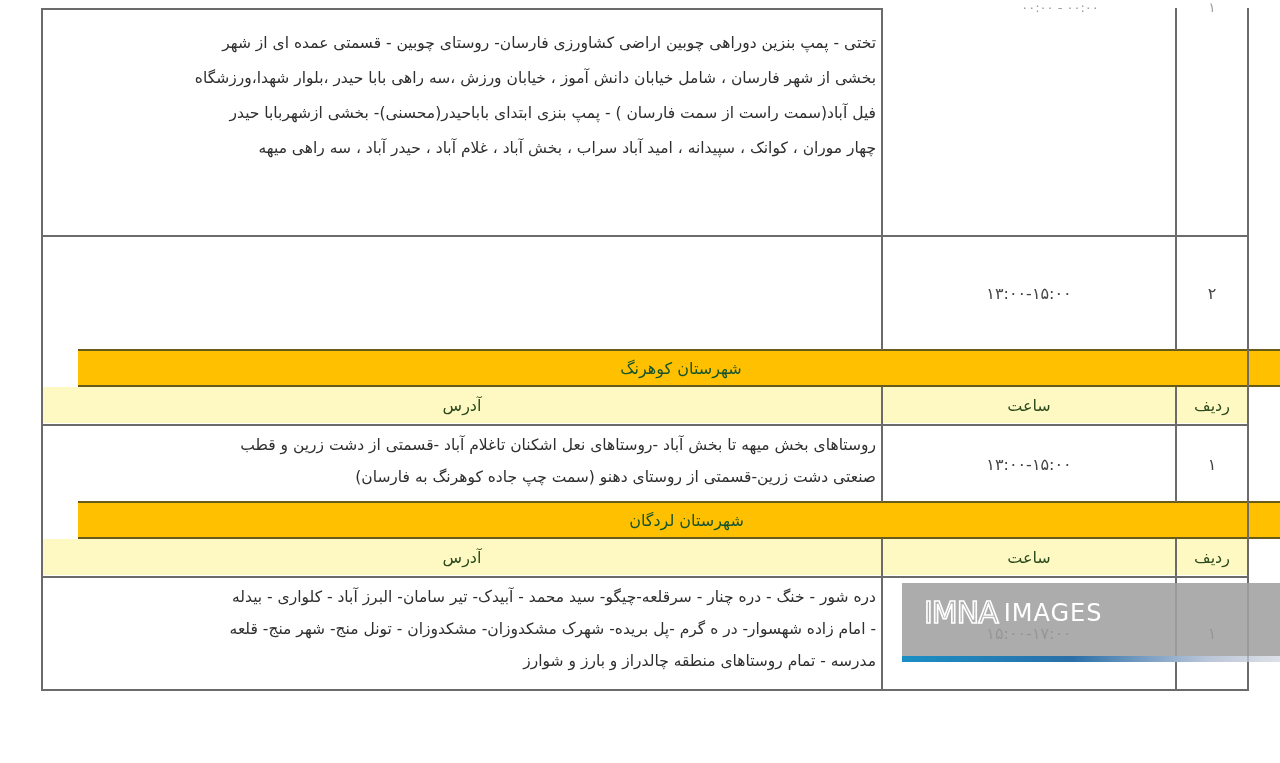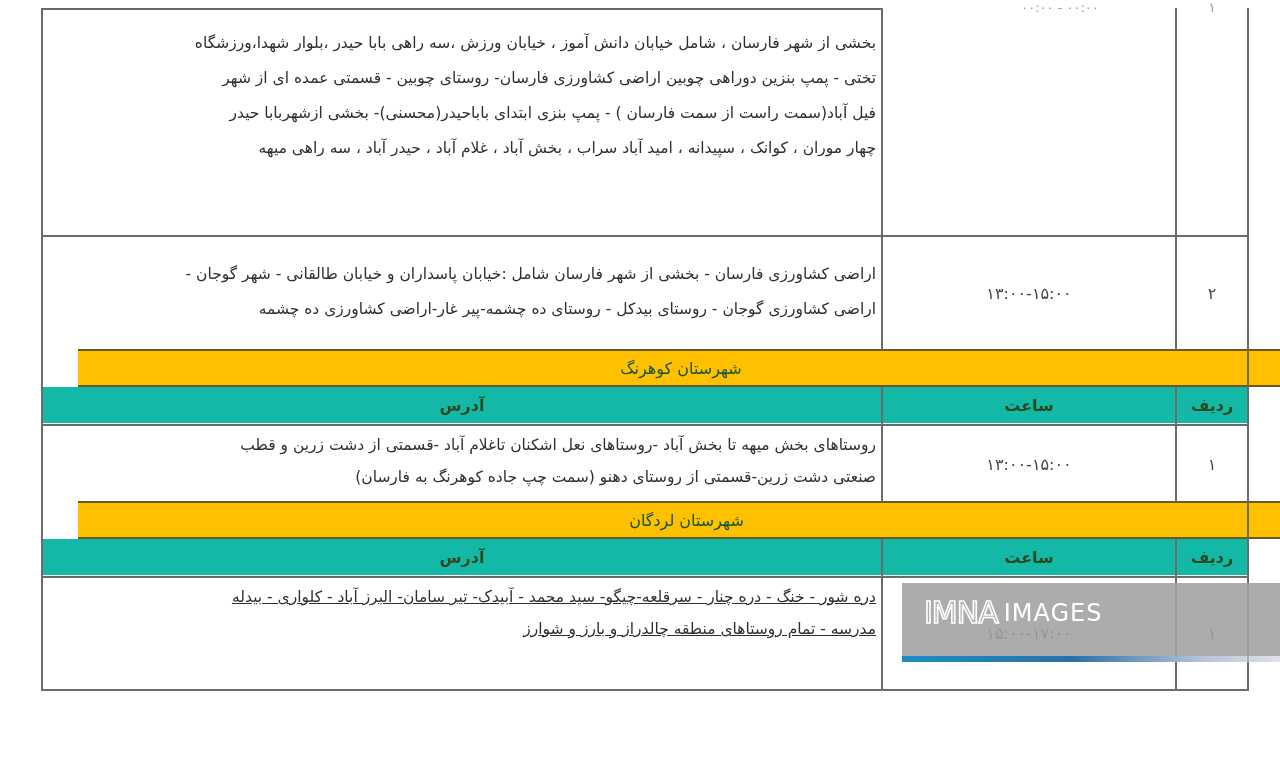--- a/index.html
+++ b/index.html
@@ -17,21 +17,21 @@
   .addr-sm { line-height: 32px; }
   .cell-center {
     display: flex; align-items: center; justify-content: center;
     font-size: 16px; color: #444; direction: rtl;
   }
   .county {
     background: #ffc000; display: flex; align-items: center; justify-content: center;
     direction: rtl; font-size: 16px; color: #14532d; margin-left: 36px;
   }
   .county-border { border-top: 2px solid #6a5a1a; border-bottom: 2px solid #6a5a1a; }
-  .hdr { background: #14b8a6; display: flex; align-items: center; justify-content: center; direction: rtl; font-size: 16px; color: #2b4a1e; font-weight: bold; }
+  .hdr { background: #fef9c3; display: flex; align-items: center; justify-content: center; direction: rtl; font-size: 16px; color: #2b4a1e; }
   .faint { color: #9a9a9a; font-size: 13px; letter-spacing: 6px; }
   .wm {
     background: rgba(160,160,160,0.88);
   }
   .wm-bar {
     height: 6px; background: linear-gradient(90deg, #1a8fc4 0%, #2a6fa8 45%, #b8c4d8 80%, rgba(200,205,215,0.6) 100%);
   }
   .wm-logo {
     font-family: "DejaVu Sans", sans-serif; font-weight: normal; font-size: 30px; color: transparent;
     -webkit-text-stroke: 1.6px #ffffff; letter-spacing: -1px;
@@ -39,32 +39,28 @@
   .wm-images { font-family: "DejaVu Sans", sans-serif; font-size: 24px; color: #ffffff; letter-spacing: 1px; }
 </style>
 </head>
 <body>
 
 <div class="abs faint" style="left:960px; top:0px; width:200px; height:14px; text-align:center;">۰۰:۰۰ - ۰۰:۰۰</div>
 <div class="abs faint" style="left:1176px; top:0px; width:72px; height:14px; text-align:center;">۱</div>
 
 <div class="abs" style="left:42px; top:8px; width:840px; height:228px;">
   <div class="abs addr" style="right:6px; top:18px; width:830px;">
+    <div>تختی - پمپ بنزین دوراهی چوبین اراضی کشاورزی  فارسان- روستای چوبین - قسمتی عمده ای از شهر</div>
     <div>بخشی از شهر فارسان ، شامل خیابان دانش آموز ، خیابان ورزش ،سه راهی بابا حیدر ،بلوار شهدا،ورزشگاه</div>
-    <div>تختی - پمپ بنزین دوراهی چوبین اراضی کشاورزی  فارسان- روستای چوبین - قسمتی عمده ای از شهر</div>
     <div>فیل آباد(سمت راست  از سمت فارسان ) - پمپ بنزی ابتدای باباحیدر(محسنی)- بخشی ازشهربابا حیدر</div>
     <div>چهار موران ، کوانک ، سپیدانه ، امید آباد سراب ، بخش آباد ، غلام آباد ، حیدر آباد ، سه راهی میهه</div>
   </div>
 </div>
 
 <div class="abs" style="left:42px; top:237px; width:1206px; height:113px;">
-  <div class="abs addr" style="right:372px; top:20px; width:830px;">
-    <div>اراضی کشاورزی  فارسان - بخشی از شهر فارسان شامل :خیابان پاسداران و خیابان  طالقانی - شهر گوجان -</div>
-    <div>اراضی کشاورزی گوجان   - روستای بیدکل - روستای ده  چشمه-پیر غار-اراضی کشاورزی ده چشمه</div>
-  </div>
   <div class="abs cell-center" style="left:840px; top:0; width:294px; height:113px;">۱۳:۰۰-۱۵:۰۰</div>
   <div class="abs cell-center" style="left:1134px; top:0; width:72px; height:113px;">۲</div>
 </div>
 
 <div class="abs county county-border" style="left:42px; top:349px; width:1206px; height:38px;">
   <span>شهرستان کوهرنگ</span>
 </div>
 <div class="abs" style="left:42px; top:387px; width:1206px; height:38px;">
   <div class="abs hdr" style="left:0; top:0; width:840px; height:36px;">آدرس</div>
   <div class="abs hdr" style="left:840px; top:0; width:294px; height:36px;">ساعت</div>
@@ -81,22 +77,23 @@
 
 <div class="abs county county-border" style="left:42px; top:501px; width:1206px; height:38px;padding-left:11px;">
   <span>شهرستان لردگان</span>
 </div>
 <div class="abs" style="left:42px; top:539px; width:1206px; height:38px;">
   <div class="abs hdr" style="left:0; top:0; width:840px; height:36px;">آدرس</div>
   <div class="abs hdr" style="left:840px; top:0; width:294px; height:36px;">ساعت</div>
   <div class="abs hdr" style="left:1134px; top:0; width:72px; height:36px;">ردیف</div>
 </div>
 <div class="abs" style="left:42px; top:577px; width:1206px; height:113px;">
-  <div class="abs addr addr-sm" style="right:372px; top:4px; width:830px;text-decoration:underline;">
+  <div class="abs addr addr-sm" style="right:372px; top:4px; width:830px;">
     <div>دره شور - خنگ - دره چنار - سرقلعه-چیگو- سید محمد - آبیدک- تیر سامان- البرز آباد - کلواری - بیدله</div>
+    <div>- امام زاده شهسوار- در ه گرم -پل بریده- شهرک مشکدوزان- مشکدوزان  - تونل منج- شهر منج- قلعه</div>
     <div>مدرسه - تمام روستاهای منطقه چالدراز و بارز و شوارز</div>
   </div>
   <div class="abs cell-center" style="left:840px; top:0; width:294px; height:113px;">۱۵:۰۰-۱۷:۰۰</div>
   <div class="abs cell-center" style="left:1134px; top:0; width:72px; height:113px;">۱</div>
 </div>
 
 <div class="line-v" style="left:41px; top:8px; height:683px;"></div>
 
 <div class="line-v" style="left:1247px; top:8px; height:683px;"></div>
 

